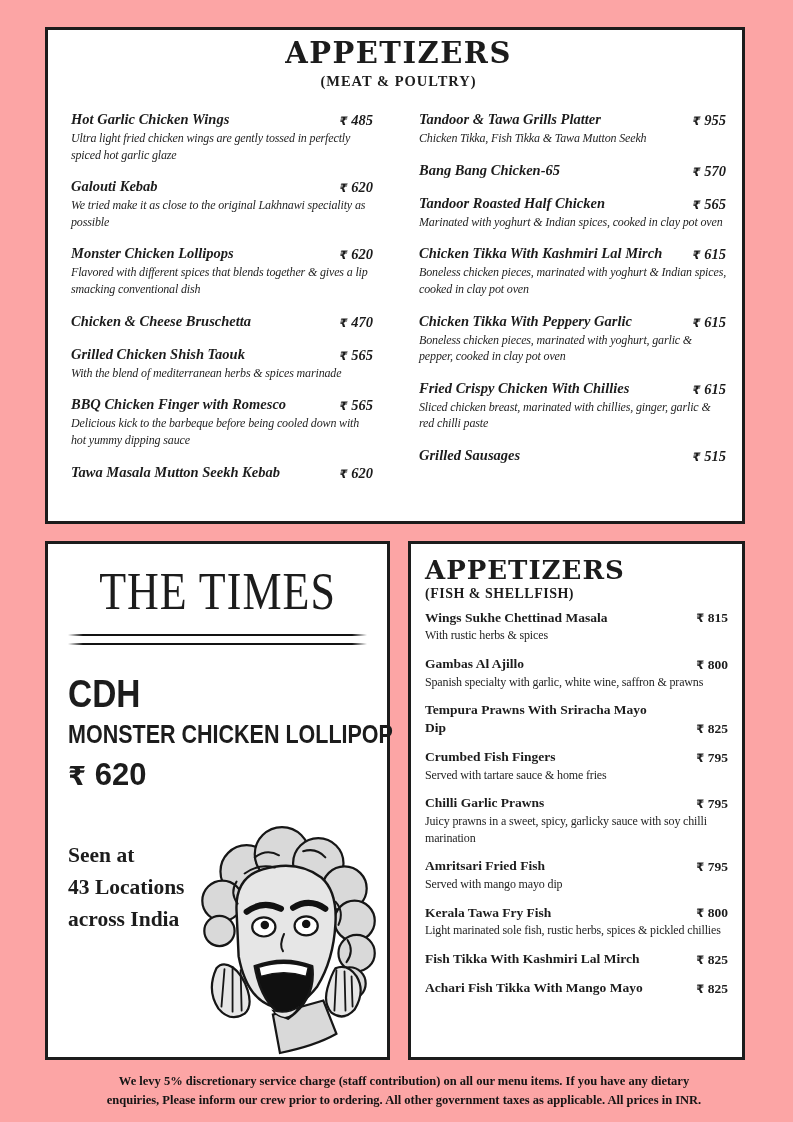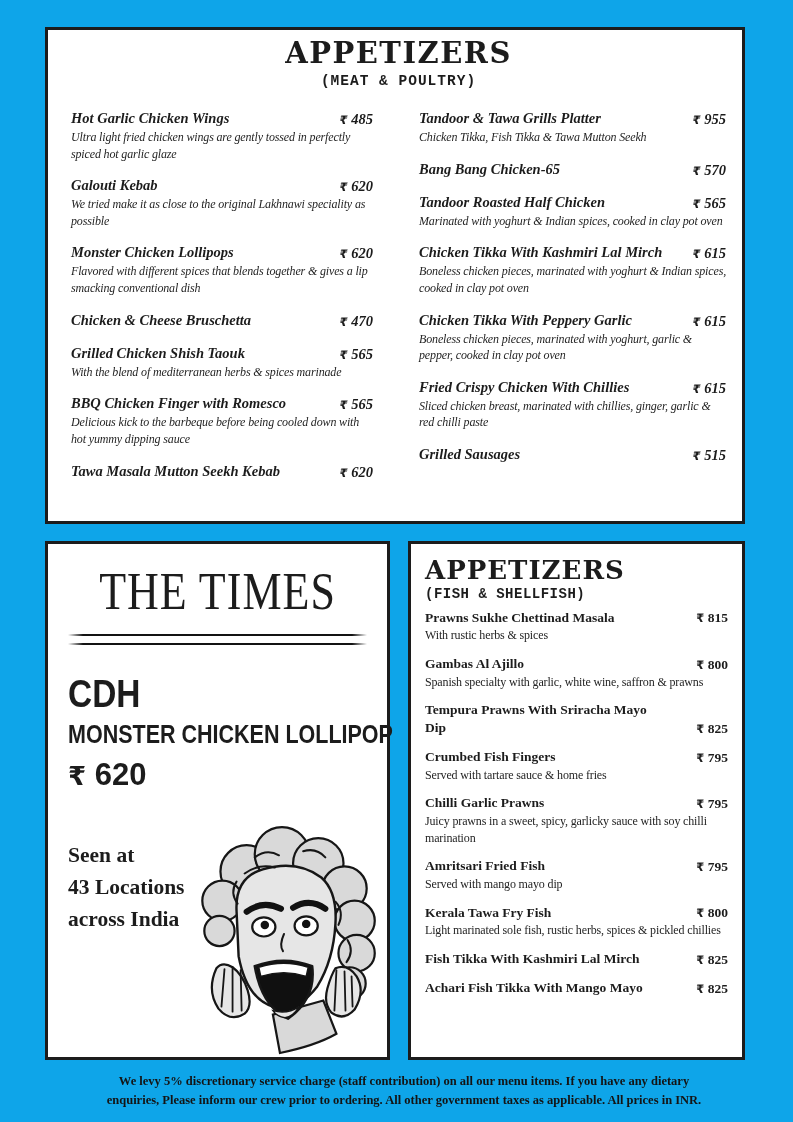--- a/index.html
+++ b/index.html
@@ -1,21 +1,21 @@
 <!DOCTYPE html>
 <html><head>
 <meta charset="utf-8">
 <style>
   * { box-sizing: border-box; margin: 0; padding: 0; }
   html, body { background: #ffffff; }
   .page {
     position: relative;
     width: 793px;
     height: 1122px;
-    background: #0ea5e9;
+    background: #fca5a5;
     color: #1c1c1c;
     font-family: "Liberation Serif", serif;
     overflow: hidden;
     margin: 0 auto;
   }
   .box {
     position: absolute;
     border: 3px solid #1c1c1c;
     background: #ffffff;
   }
@@ -25,21 +25,21 @@
 
   .center-head { text-align: center; }
   .slab-title {
     font-family: "DejaVu Serif", serif;
     font-weight: bold;
     font-size: 29px;
     letter-spacing: 1.5px;
     line-height: 1.1;
   }
   .slab-sub {
-    font-family: Liberation Mono, monospace;
+    font-family: Liberation Serif, serif;
     font-weight: bold;
     font-size: 14.5px;
     letter-spacing: 1px;
     margin-top: 3px;
   }
   .columns { display: flex; gap: 46px; margin-top: 20px; font-style: italic; }
   .col-left  { flex: 0 0 302px; }
   .col-right { flex: 1; }
 
   .menu-item { margin-bottom: 14px; }
@@ -296,21 +296,21 @@
       </g>
     </svg>
   </section>
 
   <section class="box" id="fish-box">
     <h1 class="slab-title">APPETIZERS</h1>
     <h2 class="slab-sub">(FISH &amp; SHELLFISH)</h2>
     <div id="fish-items">
         <div class="menu-item">
           <div class="item-head">
-            <span class="item-name">Prawns Sukhe Chettinad Masala</span>
+            <span class="item-name">Wings Sukhe Chettinad Masala</span>
             <span class="item-price"><span class="rupee">₹</span> <span>815</span></span>
           </div>
           <p class="item-desc">With rustic herbs &amp; spices</p>
         </div>
         <div class="menu-item">
           <div class="item-head">
             <span class="item-name">Gambas Al Ajillo</span>
             <span class="item-price"><span class="rupee">₹</span> <span>800</span></span>
           </div>
           <p class="item-desc">Spanish specialty with garlic, white wine, saffron &amp; prawns</p>

